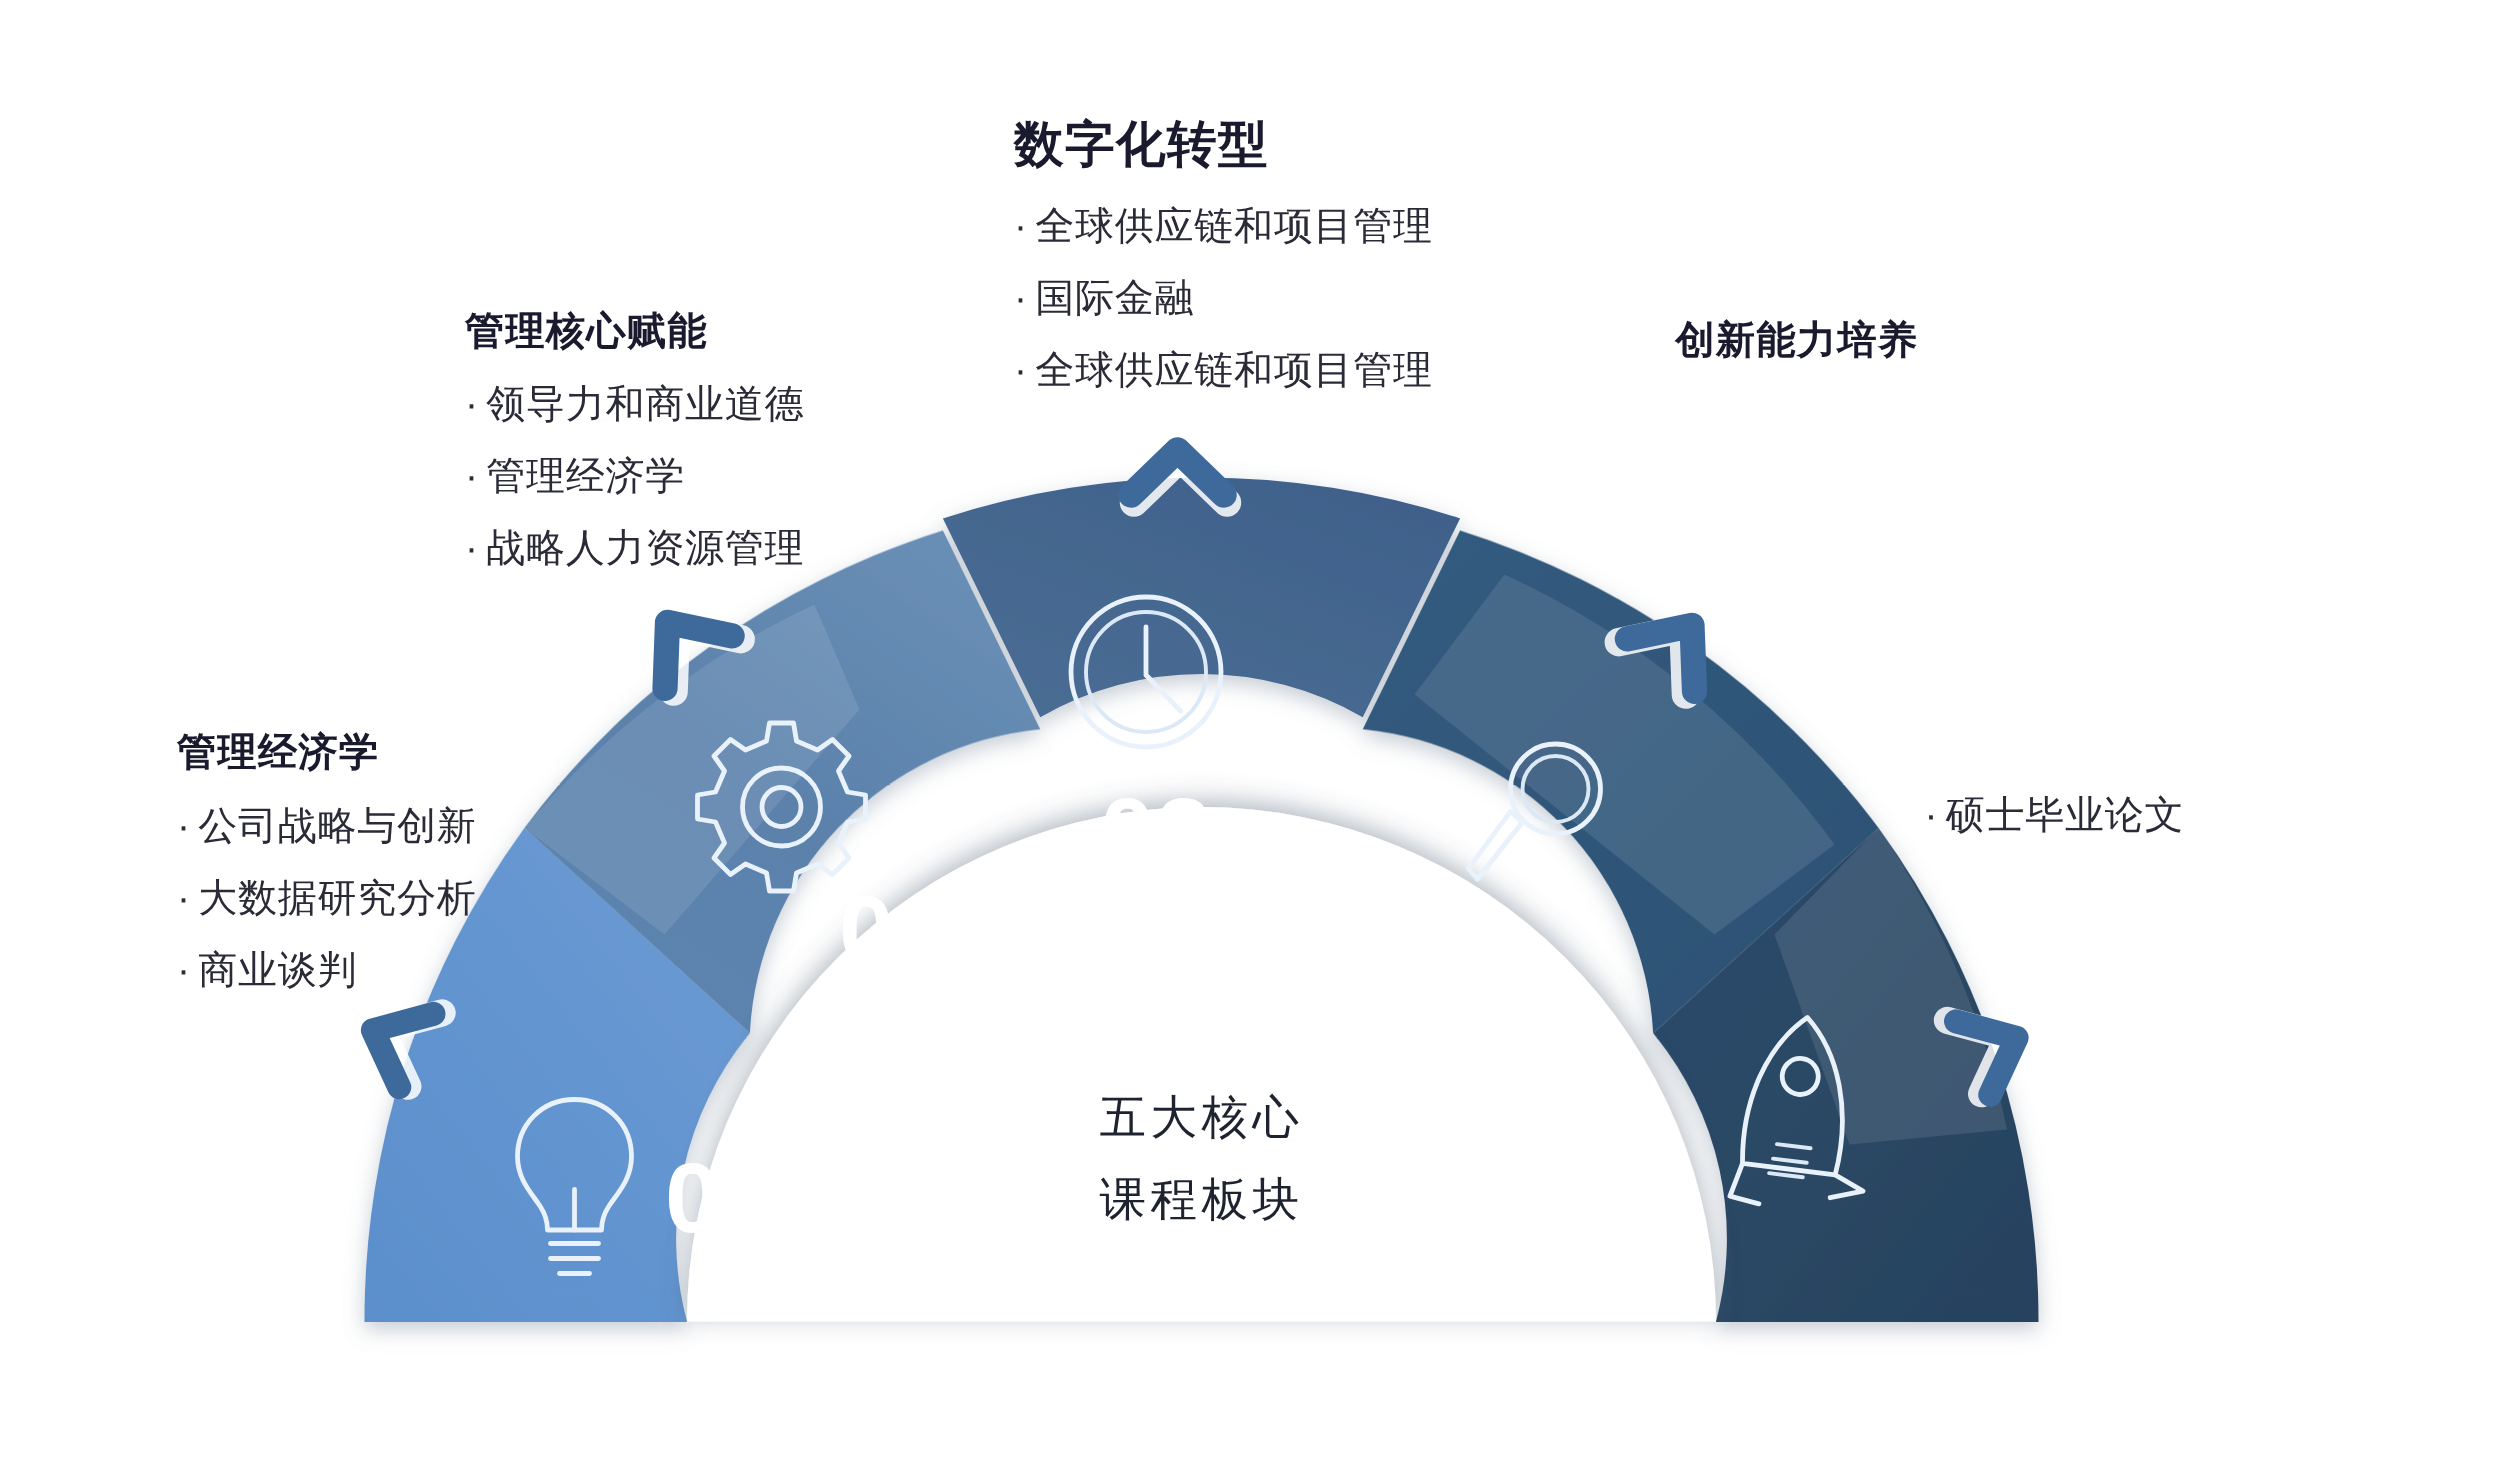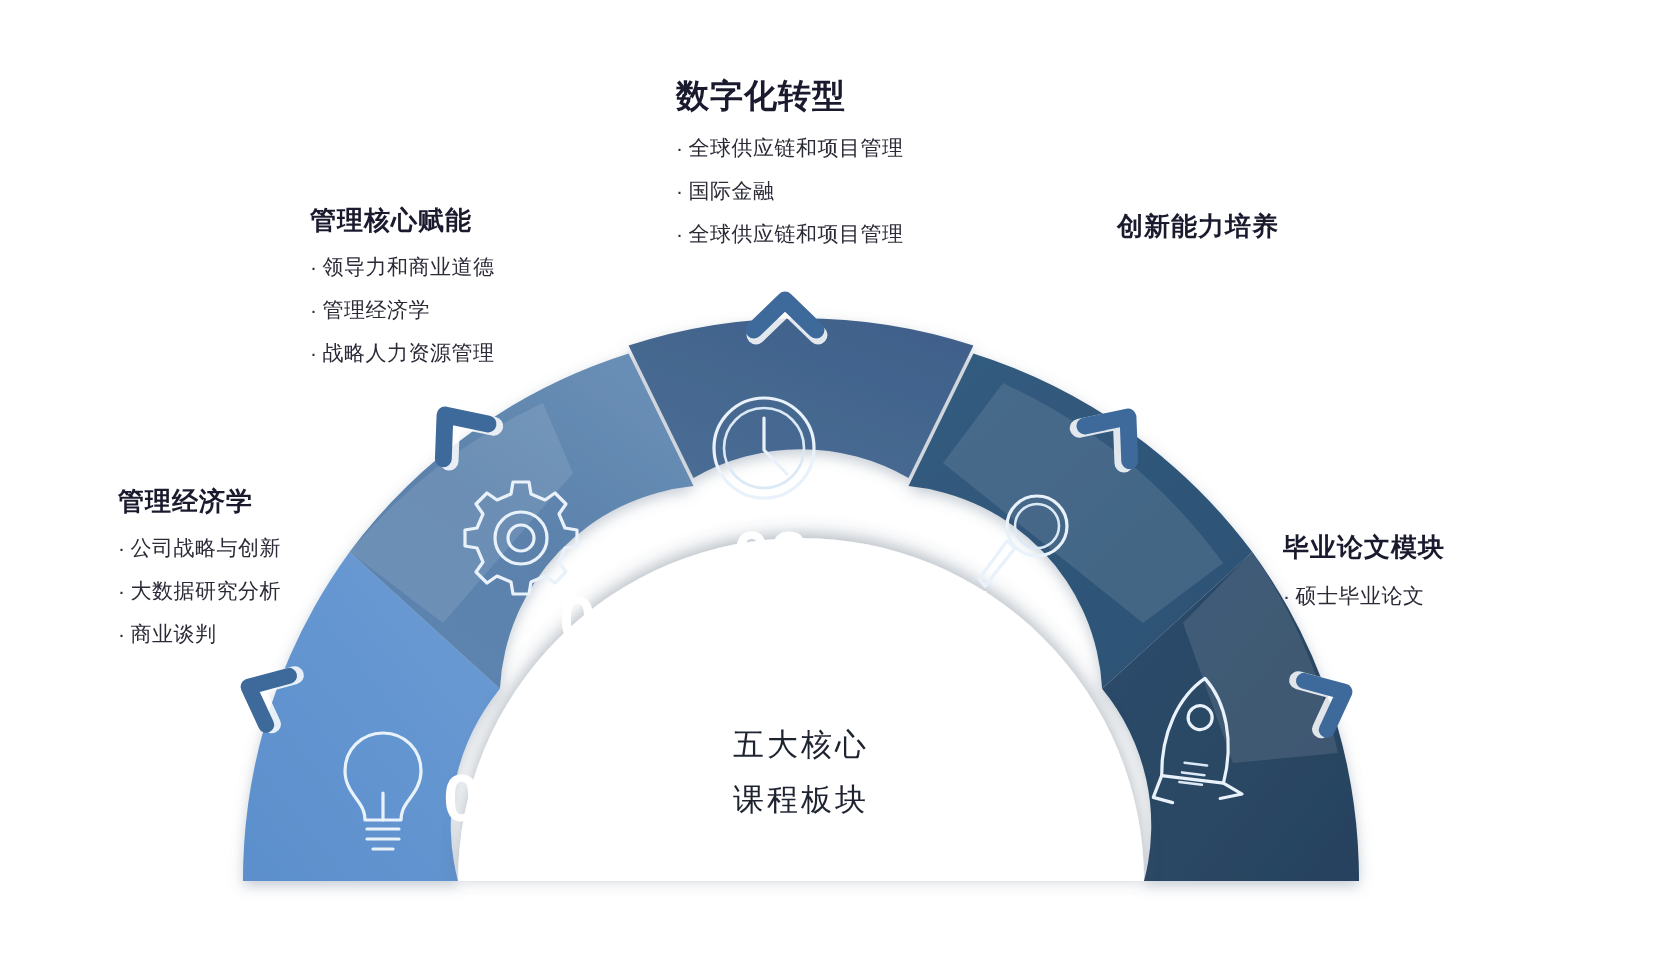--- a/index.html
+++ b/index.html
@@ -21,21 +21,21 @@
   .block .title {
     font-weight: 700;
     font-size: 26px;
     color: #1a1a2e;
     letter-spacing: 1px;
     white-space: nowrap;
     margin-bottom: 18px;
   }
   .block .bullets { list-style: none; }
   .block .bullets li {
-    font-size: 21px;
+    font-size: 26px;
     color: #2b2b38;
     line-height: 1.0;
     margin-bottom: 22px;
     white-space: nowrap;
     letter-spacing: 0.5px;
   }
   .block .bullets li .dot { margin-right: 5px; color: #2b2b38; }
 
   
   #blk-03 { left: 676px; top: 74px; }
@@ -283,19 +283,18 @@
       <li><span class="dot">·</span><span>大数据研究分析</span></li>
       <li><span class="dot">·</span><span>商业谈判</span></li>
     </ul>
   </div>
 
   <div class="block" id="blk-04">
     <div class="title">创新能力培养</div>
   </div>
 
   <div class="block" id="blk-05">
-    <div class="title">毕业论文模块</div>
     <ul class="bullets">
       <li><span class="dot">·</span><span>硕士毕业论文</span></li>
     </ul>
   </div>
 
 </div>
 
 </body></html>

